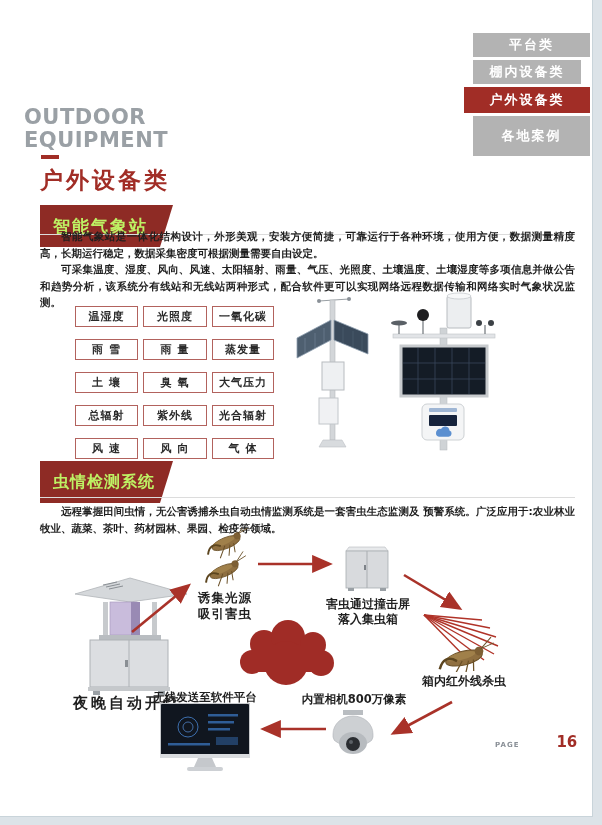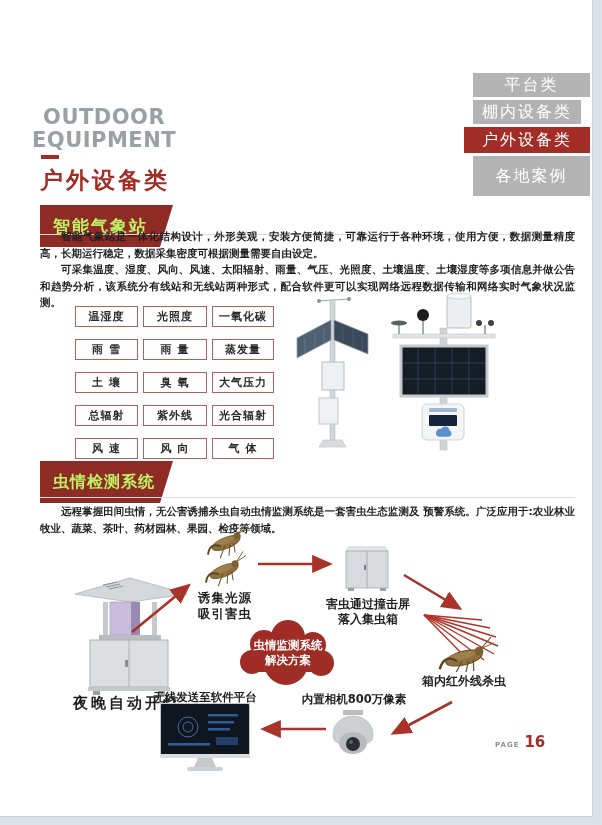--- a/index.html
+++ b/index.html
@@ -7,22 +7,22 @@
     --arrow-red:#a93229; --sensor-box-border:#b2625d; --page-edge:#dce3e8;
     --text-dark:#1f1f1f; --muted-gray:#9aa0a5;
   }
   *{margin:0;padding:0;box-sizing:border-box;}
   html,body{width:602px;height:825px;}
   body{font-family:"DejaVu Sans","Liberation Sans",sans-serif;background:var(--page-edge);position:relative;overflow:hidden;}
   .page{position:absolute;left:0;top:0;width:593px;height:817px;background:#ffffff;border-right:1px solid #c9d4da;border-bottom:1px solid #c9d4da;}
   .abs{position:absolute;}
 
   
-  .tab{position:absolute;color:#fff;font-size:16px;font-weight:normal;letter-spacing:2px;
-       display:flex;align-items:center;justify-content:center;background:var(--tab-gray);margin-top:40px;}
+  .tab{position:absolute;color:#fff;font-size:13px;font-weight:bold;letter-spacing:2px;
+       display:flex;align-items:center;justify-content:center;background:var(--tab-gray);}
   .tab.active{background:var(--brand-red);}
 
   
   .title-en{color:var(--muted-gray);font-size:21px;font-weight:600;line-height:23px;letter-spacing:.5px;}
   .red-dash{width:18px;height:4px;background:var(--brand-red);}
   .title-zh{color:var(--brand-red);font-size:23px;font-weight:bold;letter-spacing:3px;}
 
   
   .banner{height:42px;background:var(--banner-red);color:#bef264;font-weight:bold;
           display:flex;align-items:center;padding-left:13px;letter-spacing:2px;
@@ -36,33 +36,33 @@
   .sensor-grid{display:grid;grid-template-columns:63px 64px 62px;gap:12px 5px;}
   .sensor{height:21px;border:1.5px solid var(--sensor-box-border);display:flex;align-items:center;
           justify-content:center;font-size:11px;font-weight:bold;color:#2a2a2a;letter-spacing:1px;background:#fff;}
 
   
   .dlabel{font-weight:bold;color:var(--text-dark);text-align:center;}
   .cloud-text{color:#fff;font-weight:bold;font-size:11.5px;line-height:15px;text-align:center;}
 
   .footer{display:flex;align-items:baseline;gap:5px;}
   .footer .pg{font-size:7px;color:#8a9097;font-weight:bold;letter-spacing:1px;}
-  .footer .num{font-size:15px;color:var(--brand-red);font-weight:bold;}
+  .footer .num{font-size:15px;color:var(--brand-red);font-weight:bold;margin-left:32px;}
 </style>
 </head>
 <body>
 
 <div class="page">
 
   <div class="tab" style="left:473px;top:33px;width:117px;height:24px;">平台类</div>
   <div class="tab" style="left:473px;top:60px;width:108px;height:24px;">棚内设备类</div>
   <div class="tab active" style="left:464px;top:87px;width:126px;height:26px;">户外设备类</div>
   <div class="tab" style="left:473px;top:116px;width:117px;height:40px;">各地案例</div>
 
-  <div class="abs title-en" style="left:32px;top:106px;text-align:center;">
+  <div class="abs title-en" style="left:24px;top:106px;">
     <div>OUTDOOR</div>
     <div>EQUIPMENT</div>
   </div>
   <div class="abs red-dash" style="left:41px;top:155px;"></div>
   <div class="abs title-zh" style="left:40px;top:165px;">户外设备类</div>
 
   <div class="abs banner" style="left:40px;top:205px;width:133px;font-size:17px;">智能气象站</div>
   <div class="abs rule" style="left:40px;top:234px;width:535px;"></div>
 
   <div class="abs para" style="left:40px;top:228px;width:535px;">
@@ -199,24 +199,20 @@
     <g fill="#a02c26">
       <circle cx="28" cy="26" r="14"></circle>
         <circle cx="52" cy="19" r="17"></circle>
         <circle cx="77" cy="27" r="13"></circle>
       <circle cx="16" cy="44" r="12"></circle>
         <circle cx="50" cy="45" r="22"></circle>
         <circle cx="85" cy="45" r="13"></circle>
       <rect x="16" y="28" width="70" height="26"></rect>
     </g>
   </svg>
-  <div class="abs cloud-text" style="left:242px;top:638px;width:92px;">
-    <div>虫情监测系统</div>
-    <div>解决方案</div>
-  </div>
 
   <svg class="abs" style="left:416px;top:610px;" width="92" height="62" viewBox="0 0 92 62">
     <g stroke="#b03328" stroke-width="1.4">
       <line x1="8" y1="5" x2="66" y2="10"></line>
         <line x1="8" y1="5" x2="74" y2="18"></line>
       <line x1="8" y1="5" x2="80" y2="27"></line>
         <line x1="8" y1="5" x2="82" y2="36"></line>
       <line x1="8" y1="5" x2="78" y2="44"></line>
         <line x1="8" y1="5" x2="68" y2="50"></line>
       <line x1="8" y1="5" x2="55" y2="53"></line>

